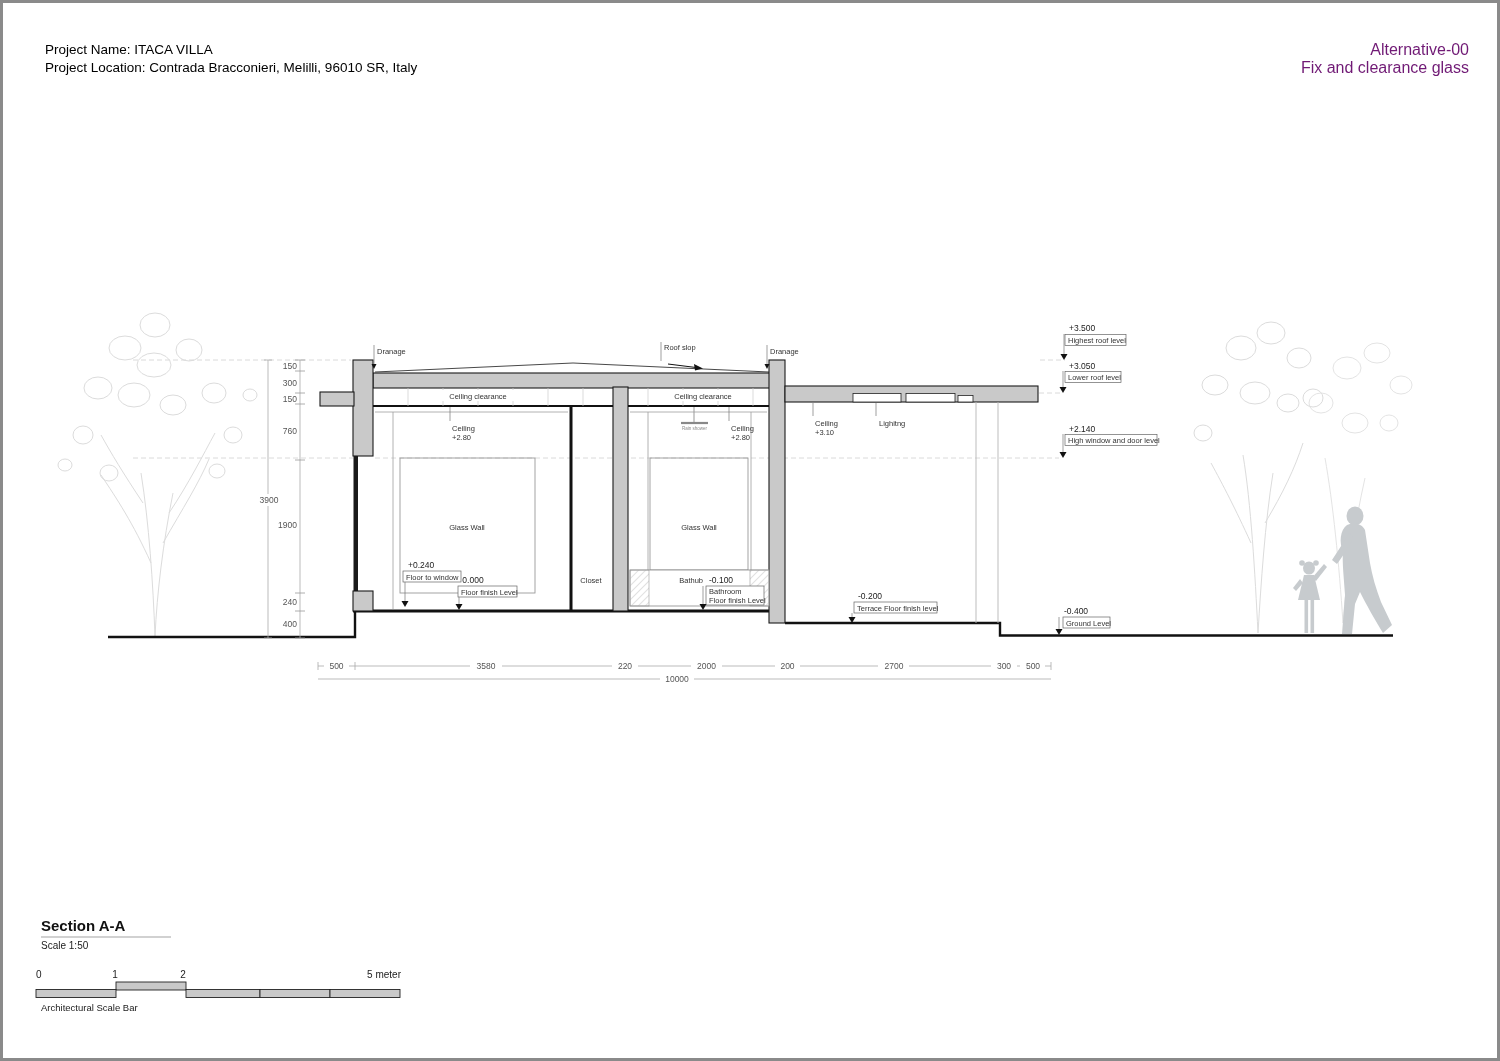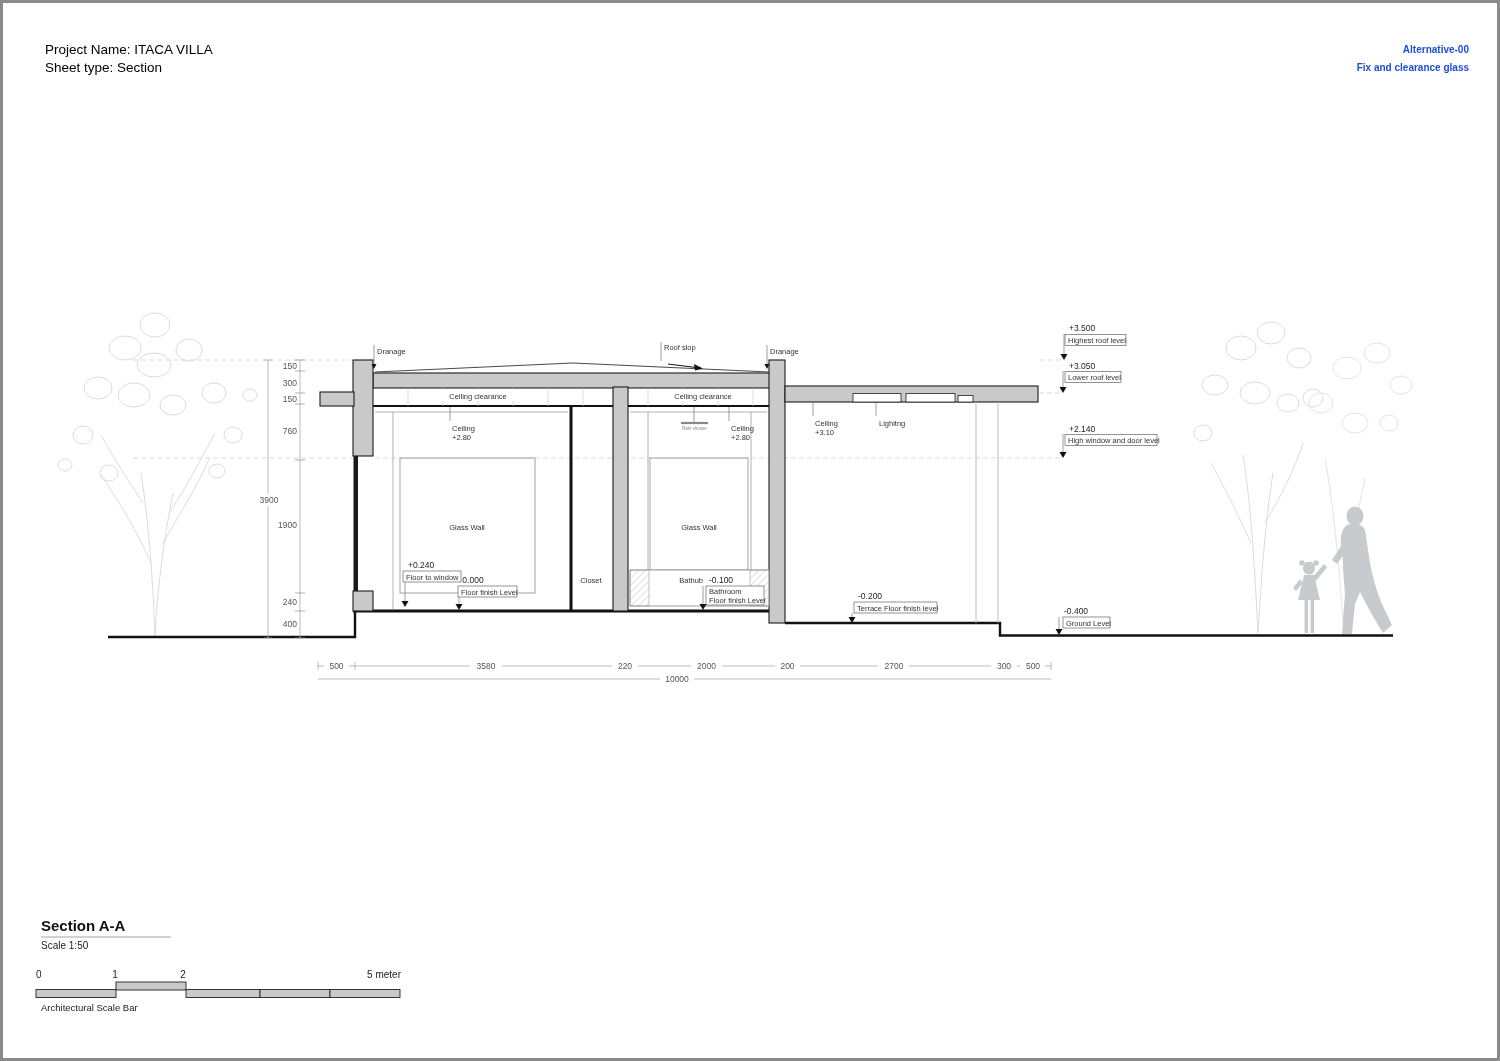--- a/index.html
+++ b/index.html
@@ -1,19 +1,19 @@
 <!DOCTYPE html>
 <html><head>
 <meta charset="utf-8">
 <style>
   html,body{margin:0;padding:0;background:#fff;}
   .sheet{position:relative;width:1500px;height:1061px;background:#fff;border:3px solid #8a8a8a;box-sizing:border-box;overflow:hidden;
          font-family:"Liberation Sans", sans-serif;}
   .titleblock{position:absolute;left:42px;top:38px;font-size:13.5px;line-height:18px;color:#000;}
-  .altblock{position:absolute;right:28px;top:38px;font-size:10px;line-height:18px;color:#1d4ed8;font-weight:bold;text-align:right;}
+  .altblock{position:absolute;right:28px;top:38px;font-size:16px;line-height:18px;color:#701a75;font-weight:normal;text-align:right;}
   svg{position:absolute;left:0;top:0;}
   
   .t-ann{font-family:"Liberation Sans",sans-serif;font-size:7.5px;fill:#333;}
   .t-val{font-family:"Liberation Sans",sans-serif;font-size:8.5px;fill:#222;}
   .t-dim{font-family:"Liberation Sans",sans-serif;font-size:8.5px;fill:#555;}
   .t-tiny{font-family:"Liberation Sans",sans-serif;font-size:4.5px;fill:#888;}
   .t-title{font-family:"Liberation Sans",sans-serif;font-size:15px;font-weight:bold;fill:#111;}
   .t-sub{font-family:"Liberation Sans",sans-serif;font-size:10px;fill:#222;}
   .t-bar{font-family:"Liberation Sans",sans-serif;font-size:10px;fill:#222;}
   .t-barlabel{font-family:"Liberation Sans",sans-serif;font-size:9.5px;fill:#222;}
@@ -30,21 +30,21 @@
   .person{fill:#c7cbce;stroke:none;}
   .mask{fill:#ffffff;}
 </style>
 </head>
 <body>
 
 <div class="sheet">
 
   <div class="titleblock">
     <div>Project Name: ITACA VILLA</div>
-    <div>Sheet type: Section</div>
+    <div>Project Location: Contrada Bracconieri, Melilli, 96010 SR, Italy</div>
   </div>
 
   <div class="altblock">
     <div>Alternative-00</div>
     <div>Fix and clearance glass</div>
   </div>
 
   <svg width="1500" height="1061" viewBox="0 0 1500 1061">
     <defs>
       <pattern id="hatch" width="5" height="5" patternUnits="userSpaceOnUse" patternTransform="rotate(45)">

